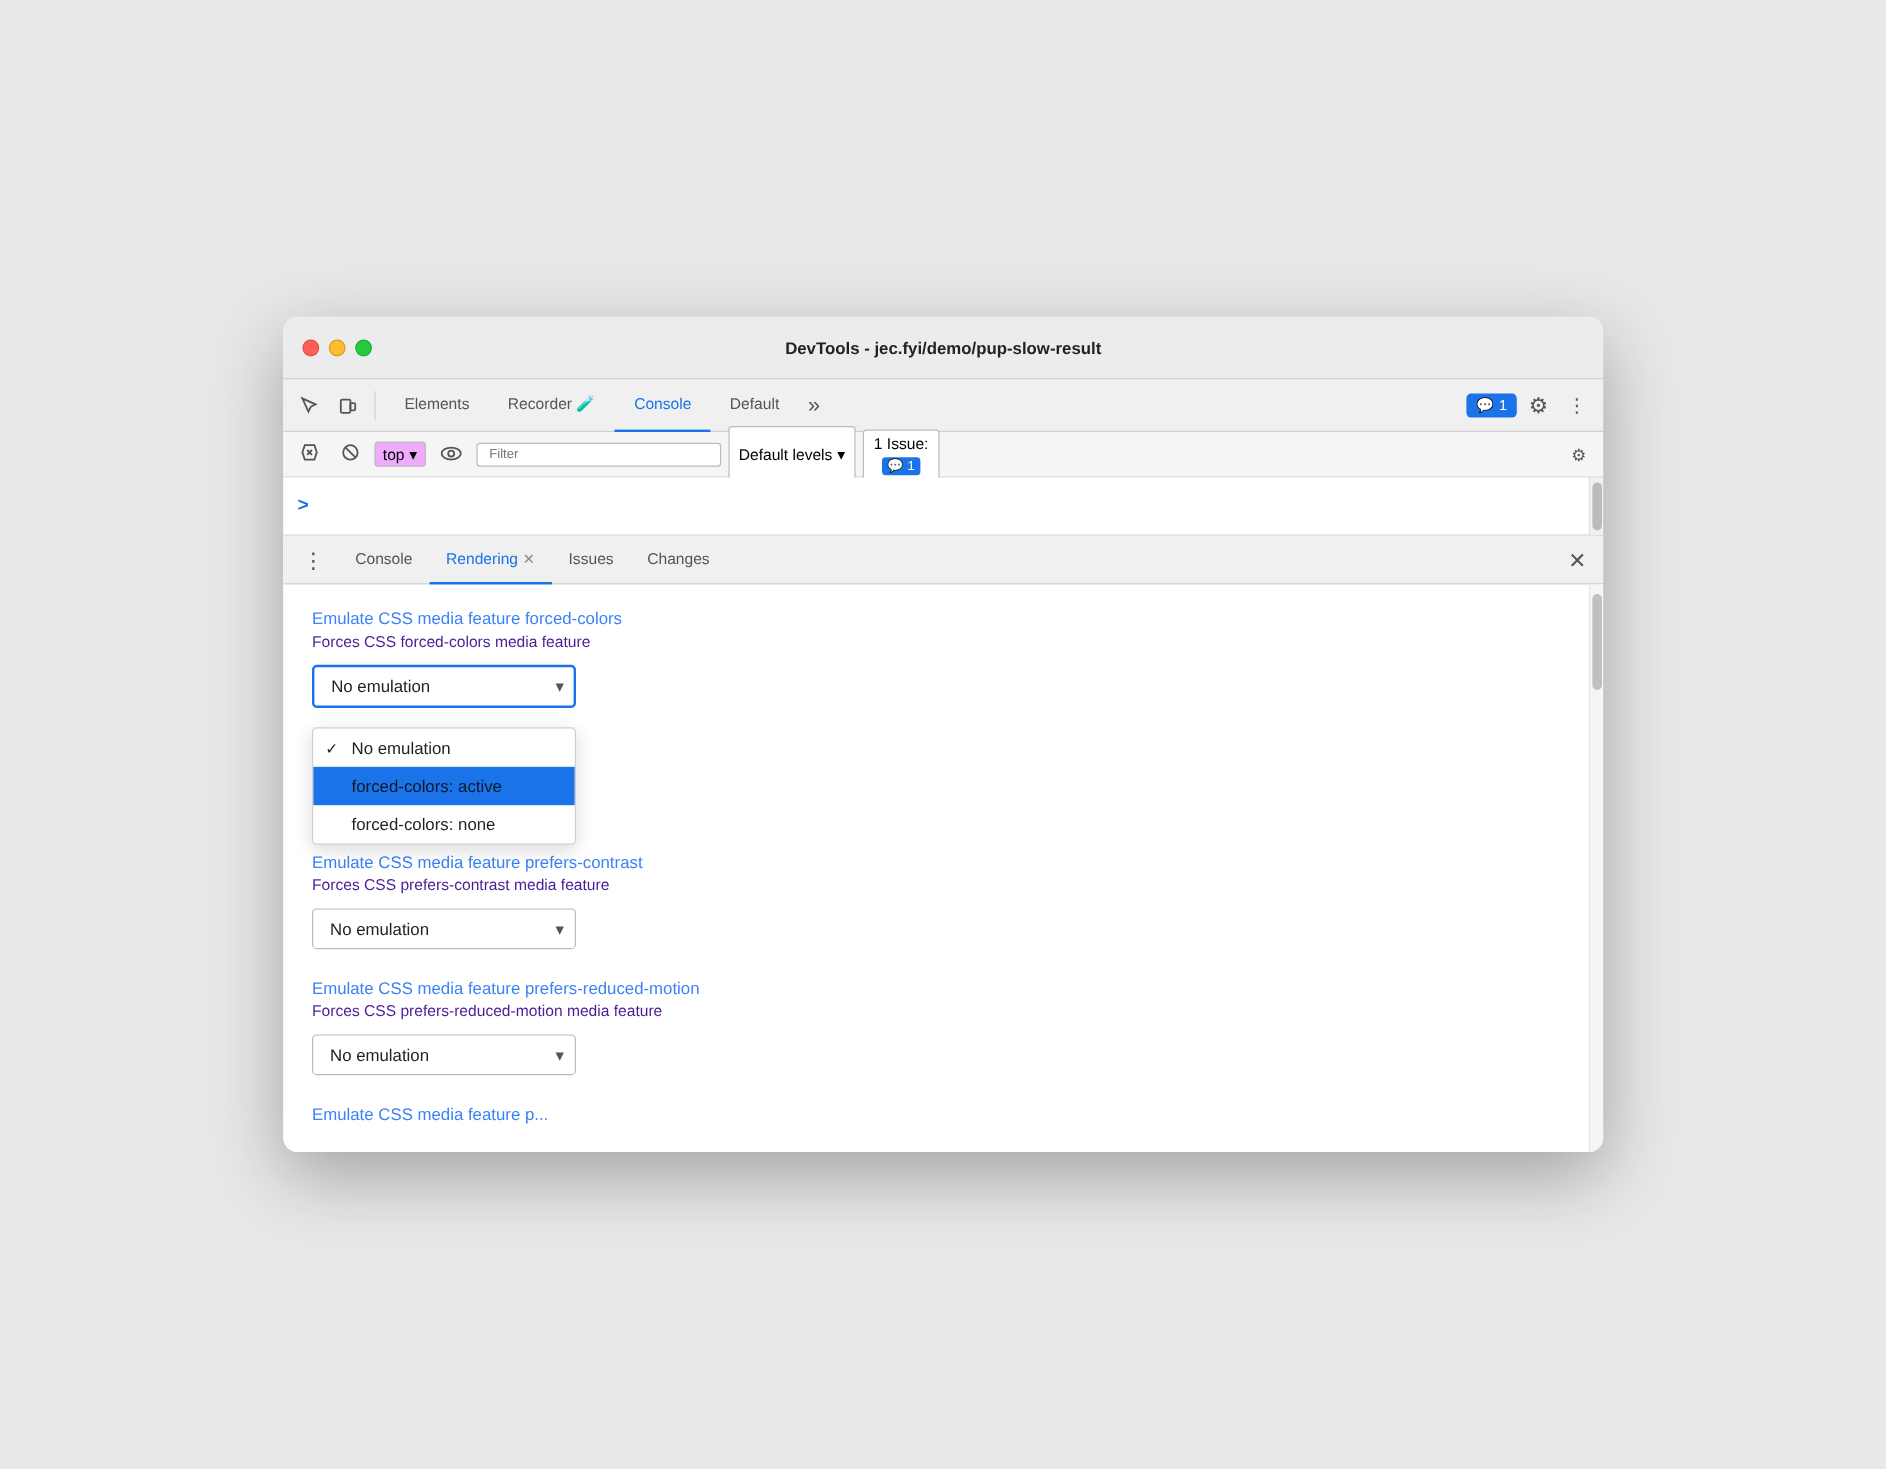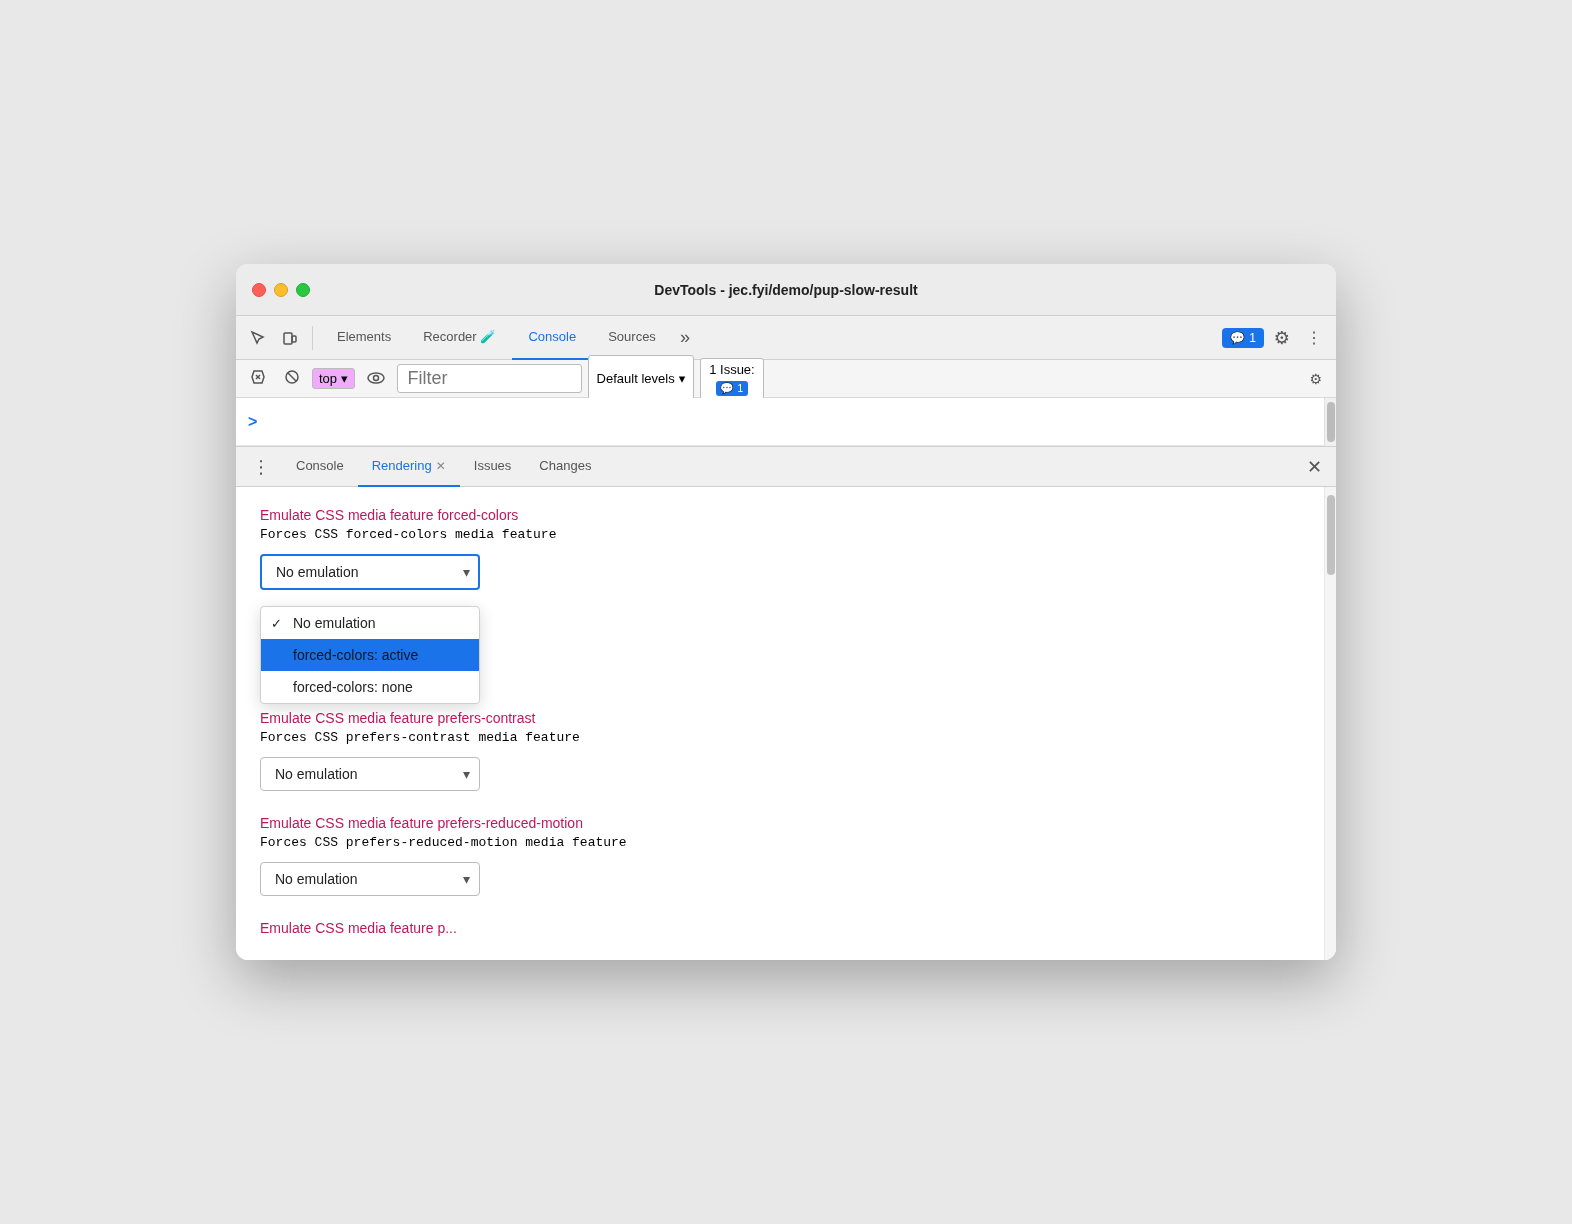--- a/index.html
+++ b/index.html
@@ -140,22 +140,22 @@
       font-size: 13px;
       display: flex;
       align-items: center;
       gap: 4px;
       cursor: pointer;
     }
     .filter-input {
       border: 1px solid #bbb;
       border-radius: 3px;
       padding: 3px 10px;
-      font-size: 18px;
-      width: 185px;
+      font-size: 11px;
+      width: 204px;
       outline: none;
     }
     .default-levels-btn {
       background: white;
       border: 1px solid #bbb;
       border-radius: 3px;
       padding: 15px 8px;
       font-size: 13px;
       display: flex;
       align-items: center;
@@ -257,28 +257,27 @@
     
     .rendering-content {
       padding: 20px 24px;
       overflow-y: auto;
       flex: 1;
       position: relative;
     }
     .section-label {
       font-size: 14px;
       font-weight: 500;
-      color: #be185d;
+      color: #3b82f6;
       margin-bottom: 4px;
     }
     .section-desc {
       font-size: 13px;
-      color: #000000;
+      color: #4c1d95;
       margin-bottom: 12px;
-      font-family: Liberation Mono, monospace;
     }
     .select-wrapper {
       position: relative;
       display: inline-block;
     }
     .emulation-select {
       appearance: none;
       background: white;
       border: 2px solid #1a73e8;
       border-radius: 4px;
@@ -397,21 +396,21 @@
       <div class="tab-item">
         <span>Elements</span>
       </div>
       <div class="tab-item">
         <span>Recorder 🧪</span>
       </div>
       <div class="tab-item active">
         <span>Console</span>
       </div>
       <div class="tab-item">
-        <span>Sources</span>
+        <span>Default</span>
       </div>
       <button class="toolbar-icon-btn" style="font-size:18px; padding:2px 8px;">
         <span>»</span>
       </button>
     </div>
     <div class="toolbar-spacer"></div>
     <div class="toolbar-badge">
       <span>💬</span>
       <span>1</span>
     </div>

